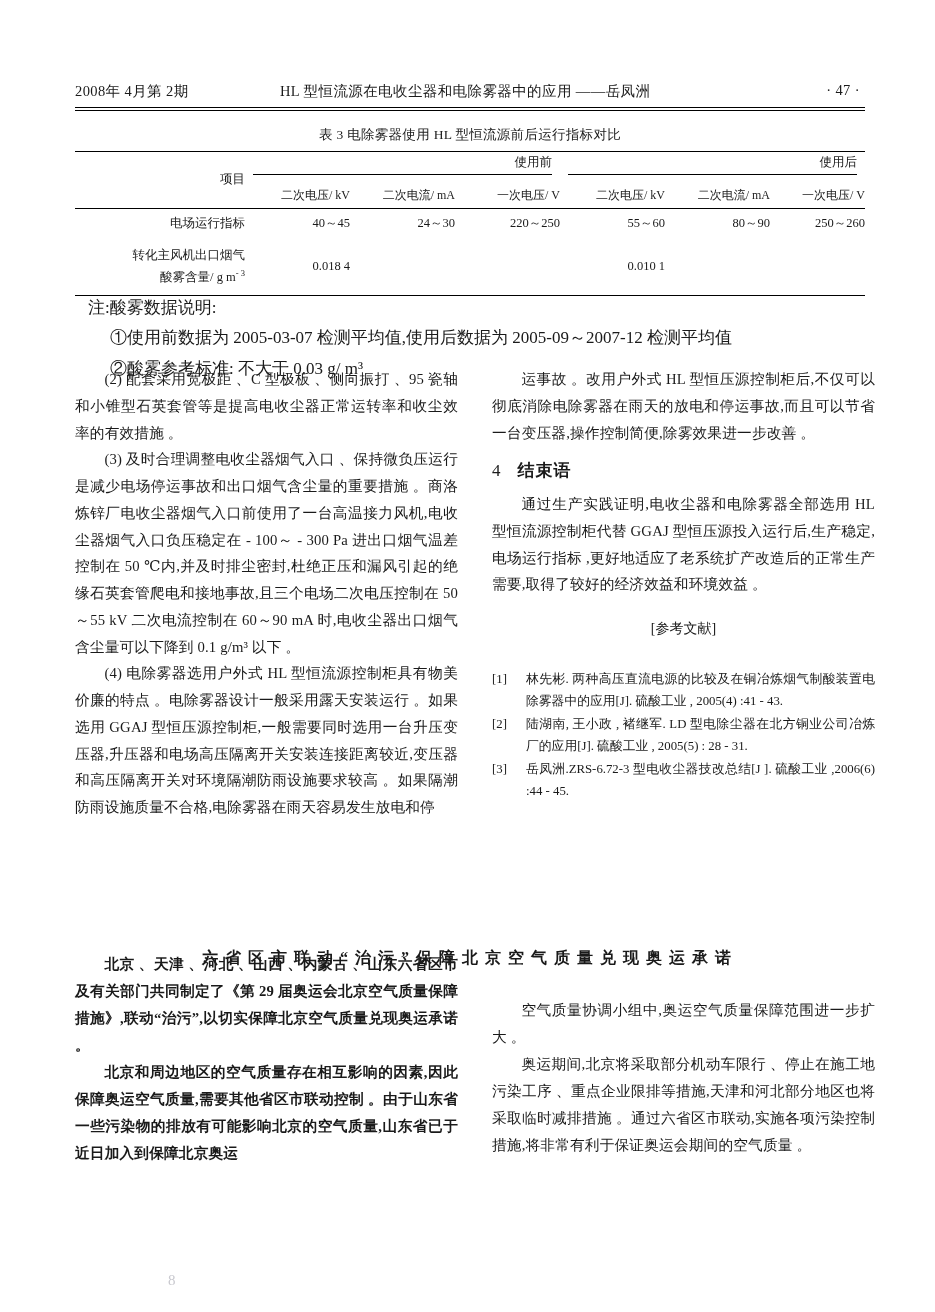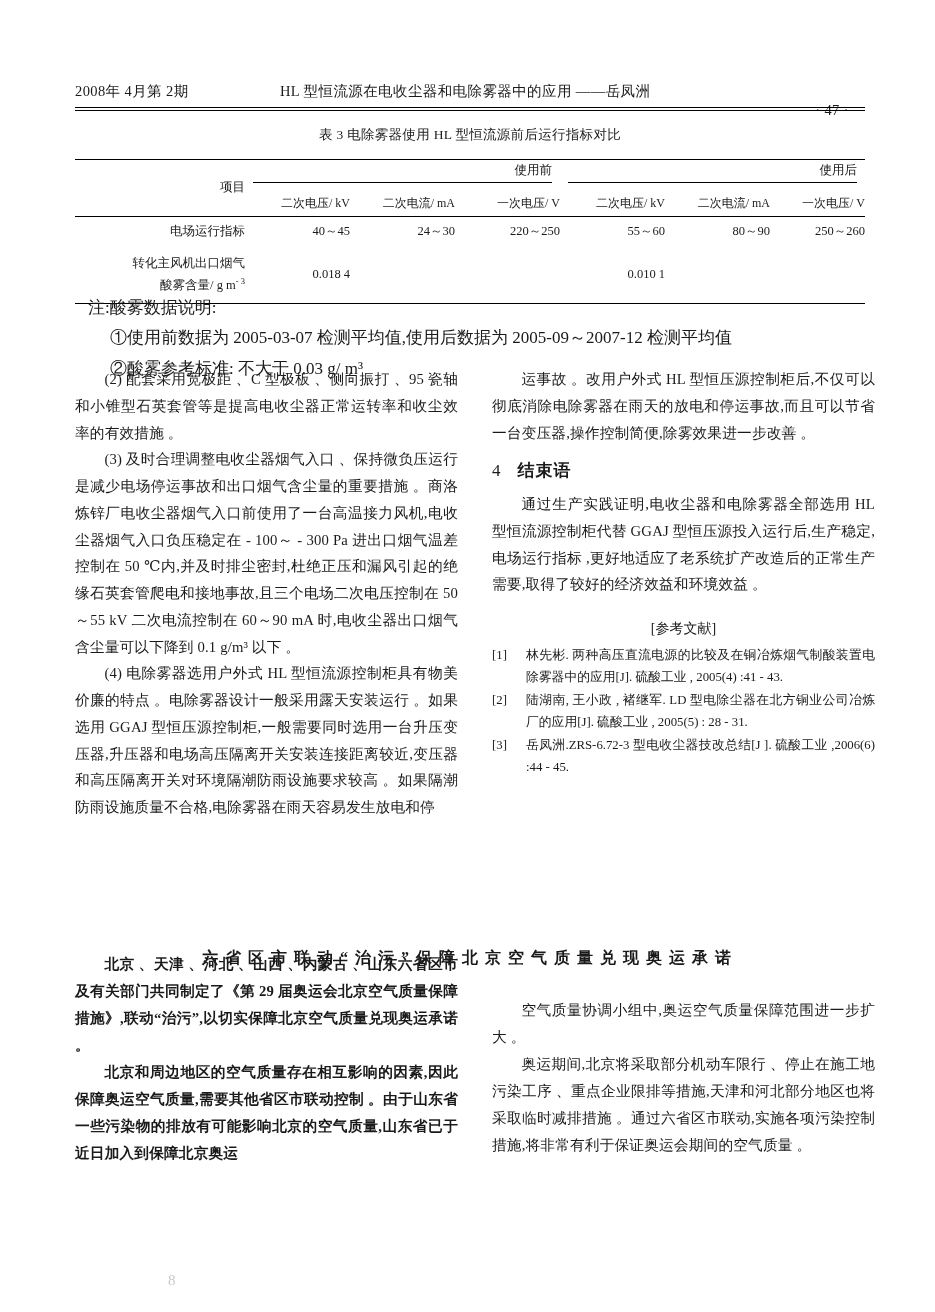--- a/index.html
+++ b/index.html
@@ -37,24 +37,23 @@
     left: 0;
     top: 0;
   }
   .runhead .rh-mid {
     position: absolute;
     left: 205px;
     top: 0;
   }
   .runhead .rh-right {
     position: absolute;
-    right: 16px;
+    right: 5px;
     top: 0;
     font-family: "Liberation Serif", serif;
-    margin-top: 20px;
   }
   .rule-double {
     position: absolute;
     left: 75px;
     top: 107px;
     width: 790px;
     height: 4px;
     border-top: 1.6px solid #000;
     border-bottom: 1.1px solid #000;
     box-sizing: border-box;
@@ -63,21 +62,21 @@
   
   .table-wrap {
     position: absolute;
     left: 75px;
     top: 126px;
     width: 790px;
   }
   .table-caption {
     text-align: center;
     font-size: 13.5px;
-    margin-bottom: 15px;
+    margin-bottom: 7px;
     letter-spacing: 0.3px;
   }
   table.t3 {
     border-collapse: collapse;
     width: 790px;
     font-size: 12.5px;
   }
   table.t3 th, table.t3 td {
     padding: 0;
     font-weight: normal;
@@ -144,21 +143,21 @@
   h2.sec {
     margin: 10px 0 4px 0;
     font-size: 17px;
     font-weight: bold;
     letter-spacing: 1px;
   }
   h2.sec .num { margin-right: 16px; font-weight: normal; }
 
   .refhead {
     text-align: center;
-    margin: 18px 0 2px 0;
+    margin: 18px 0 26px 0;
     font-size: 14px;
   }
   .reflist {
     font-size: 12.8px;
     line-height: 1.72;
   }
   .refitem {
     display: flex;
     margin-bottom: 1px;
   }

